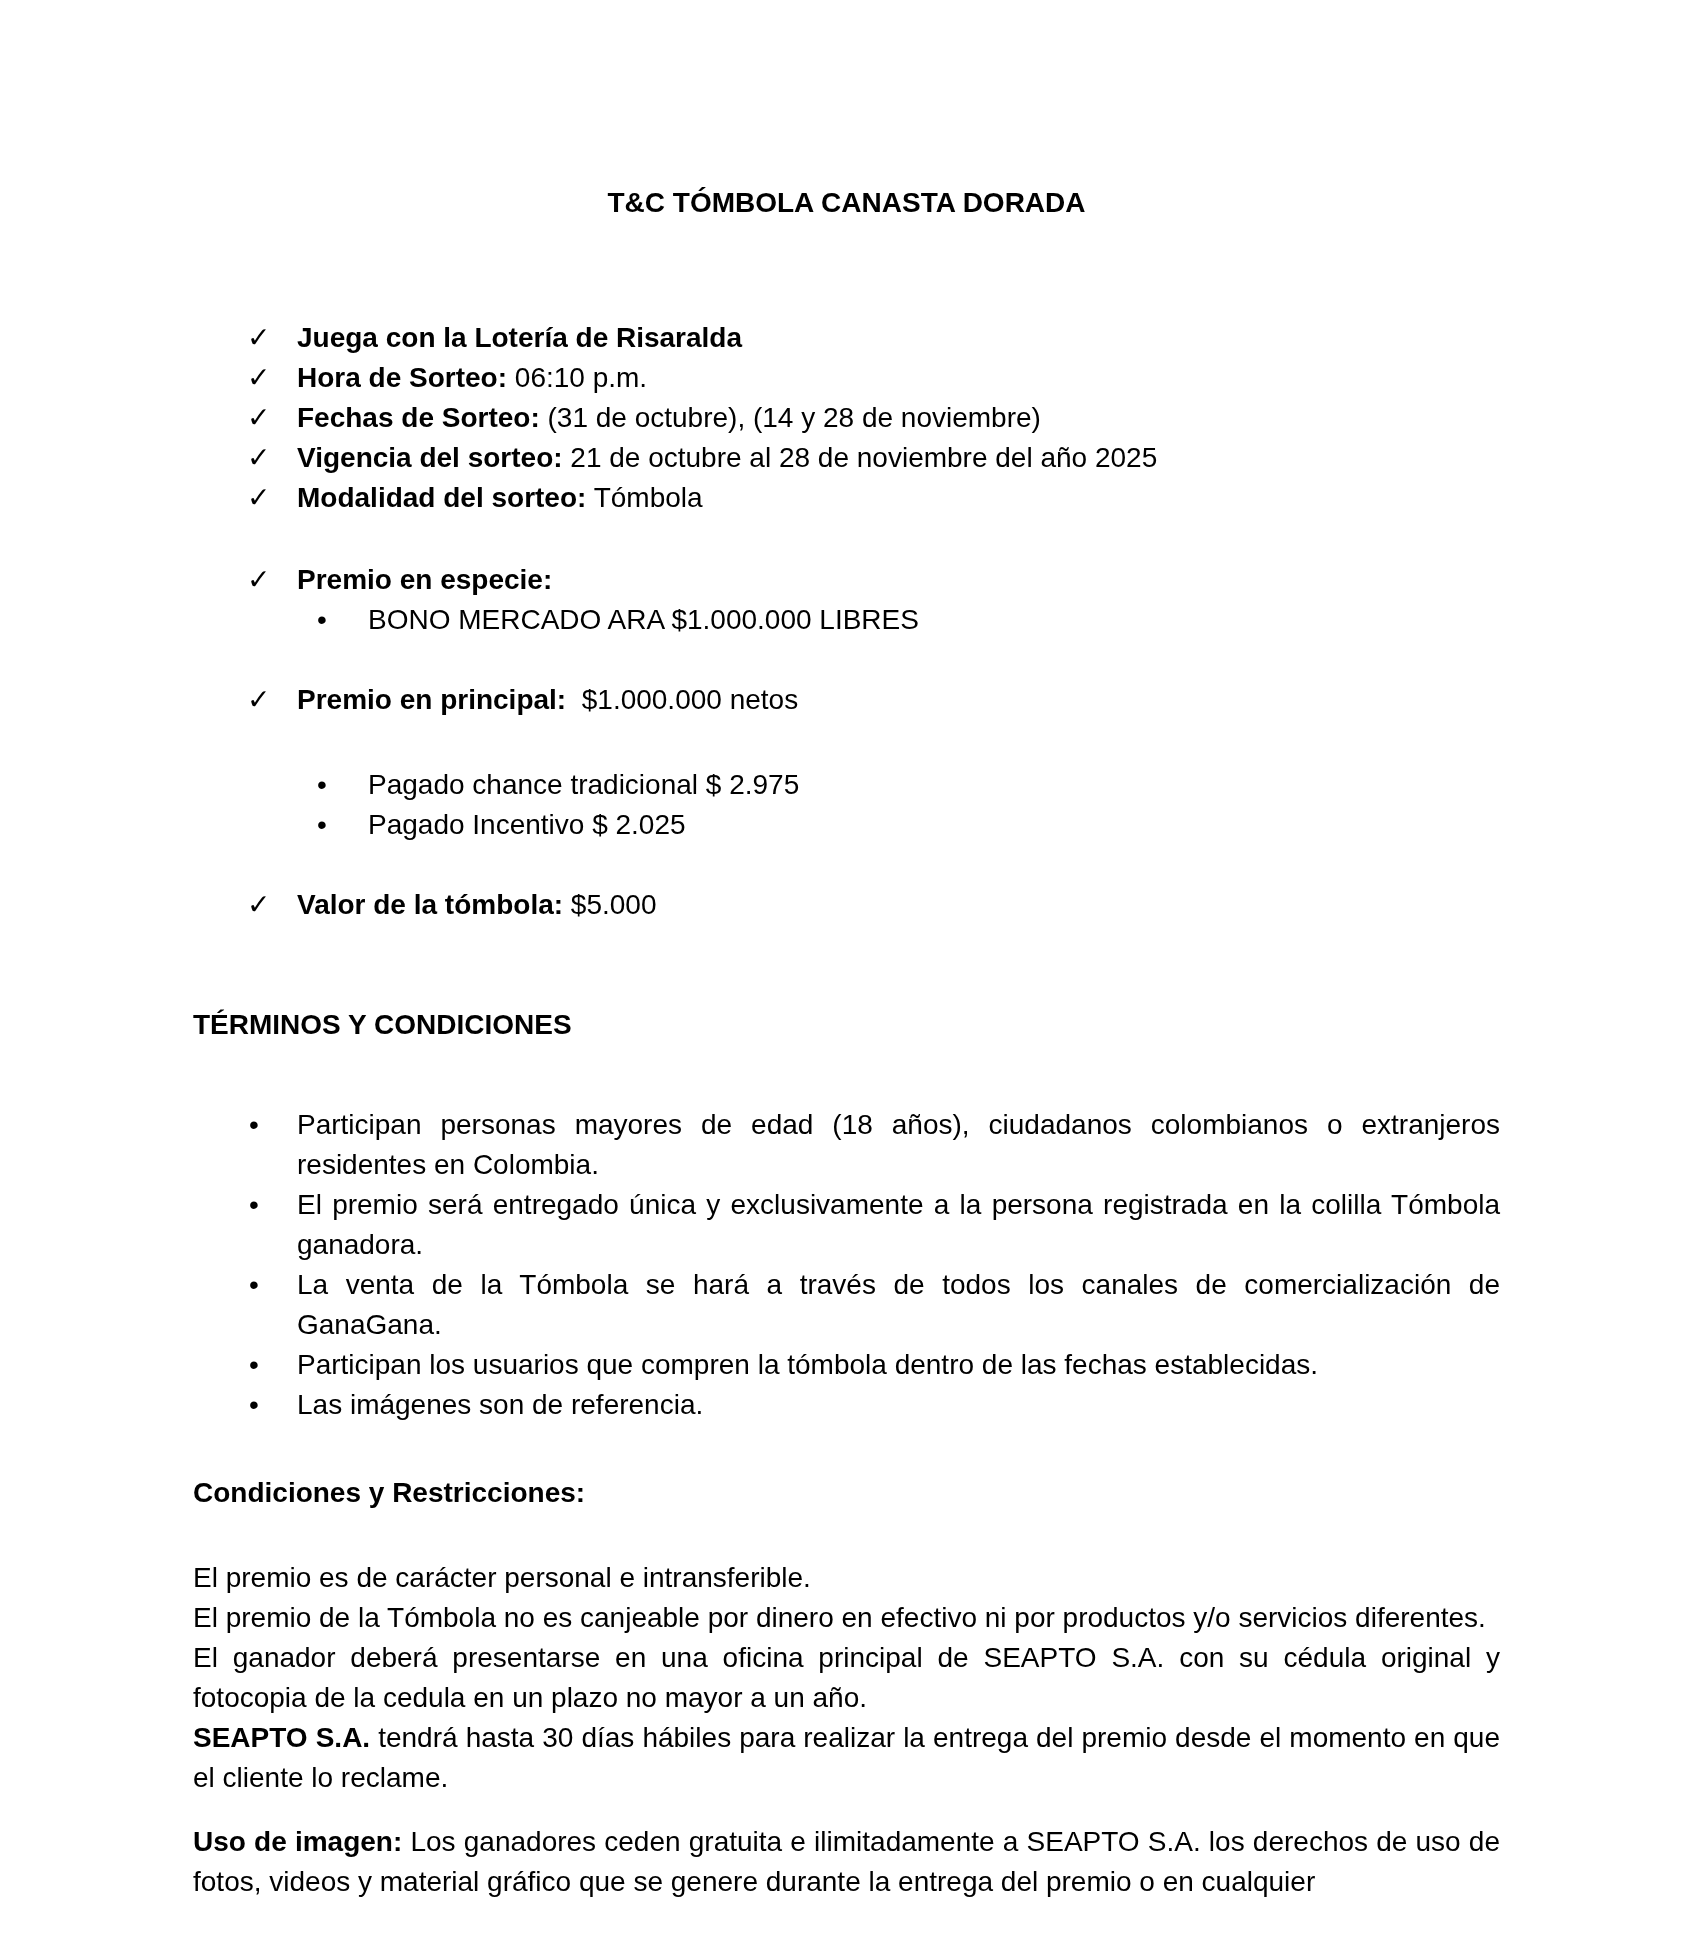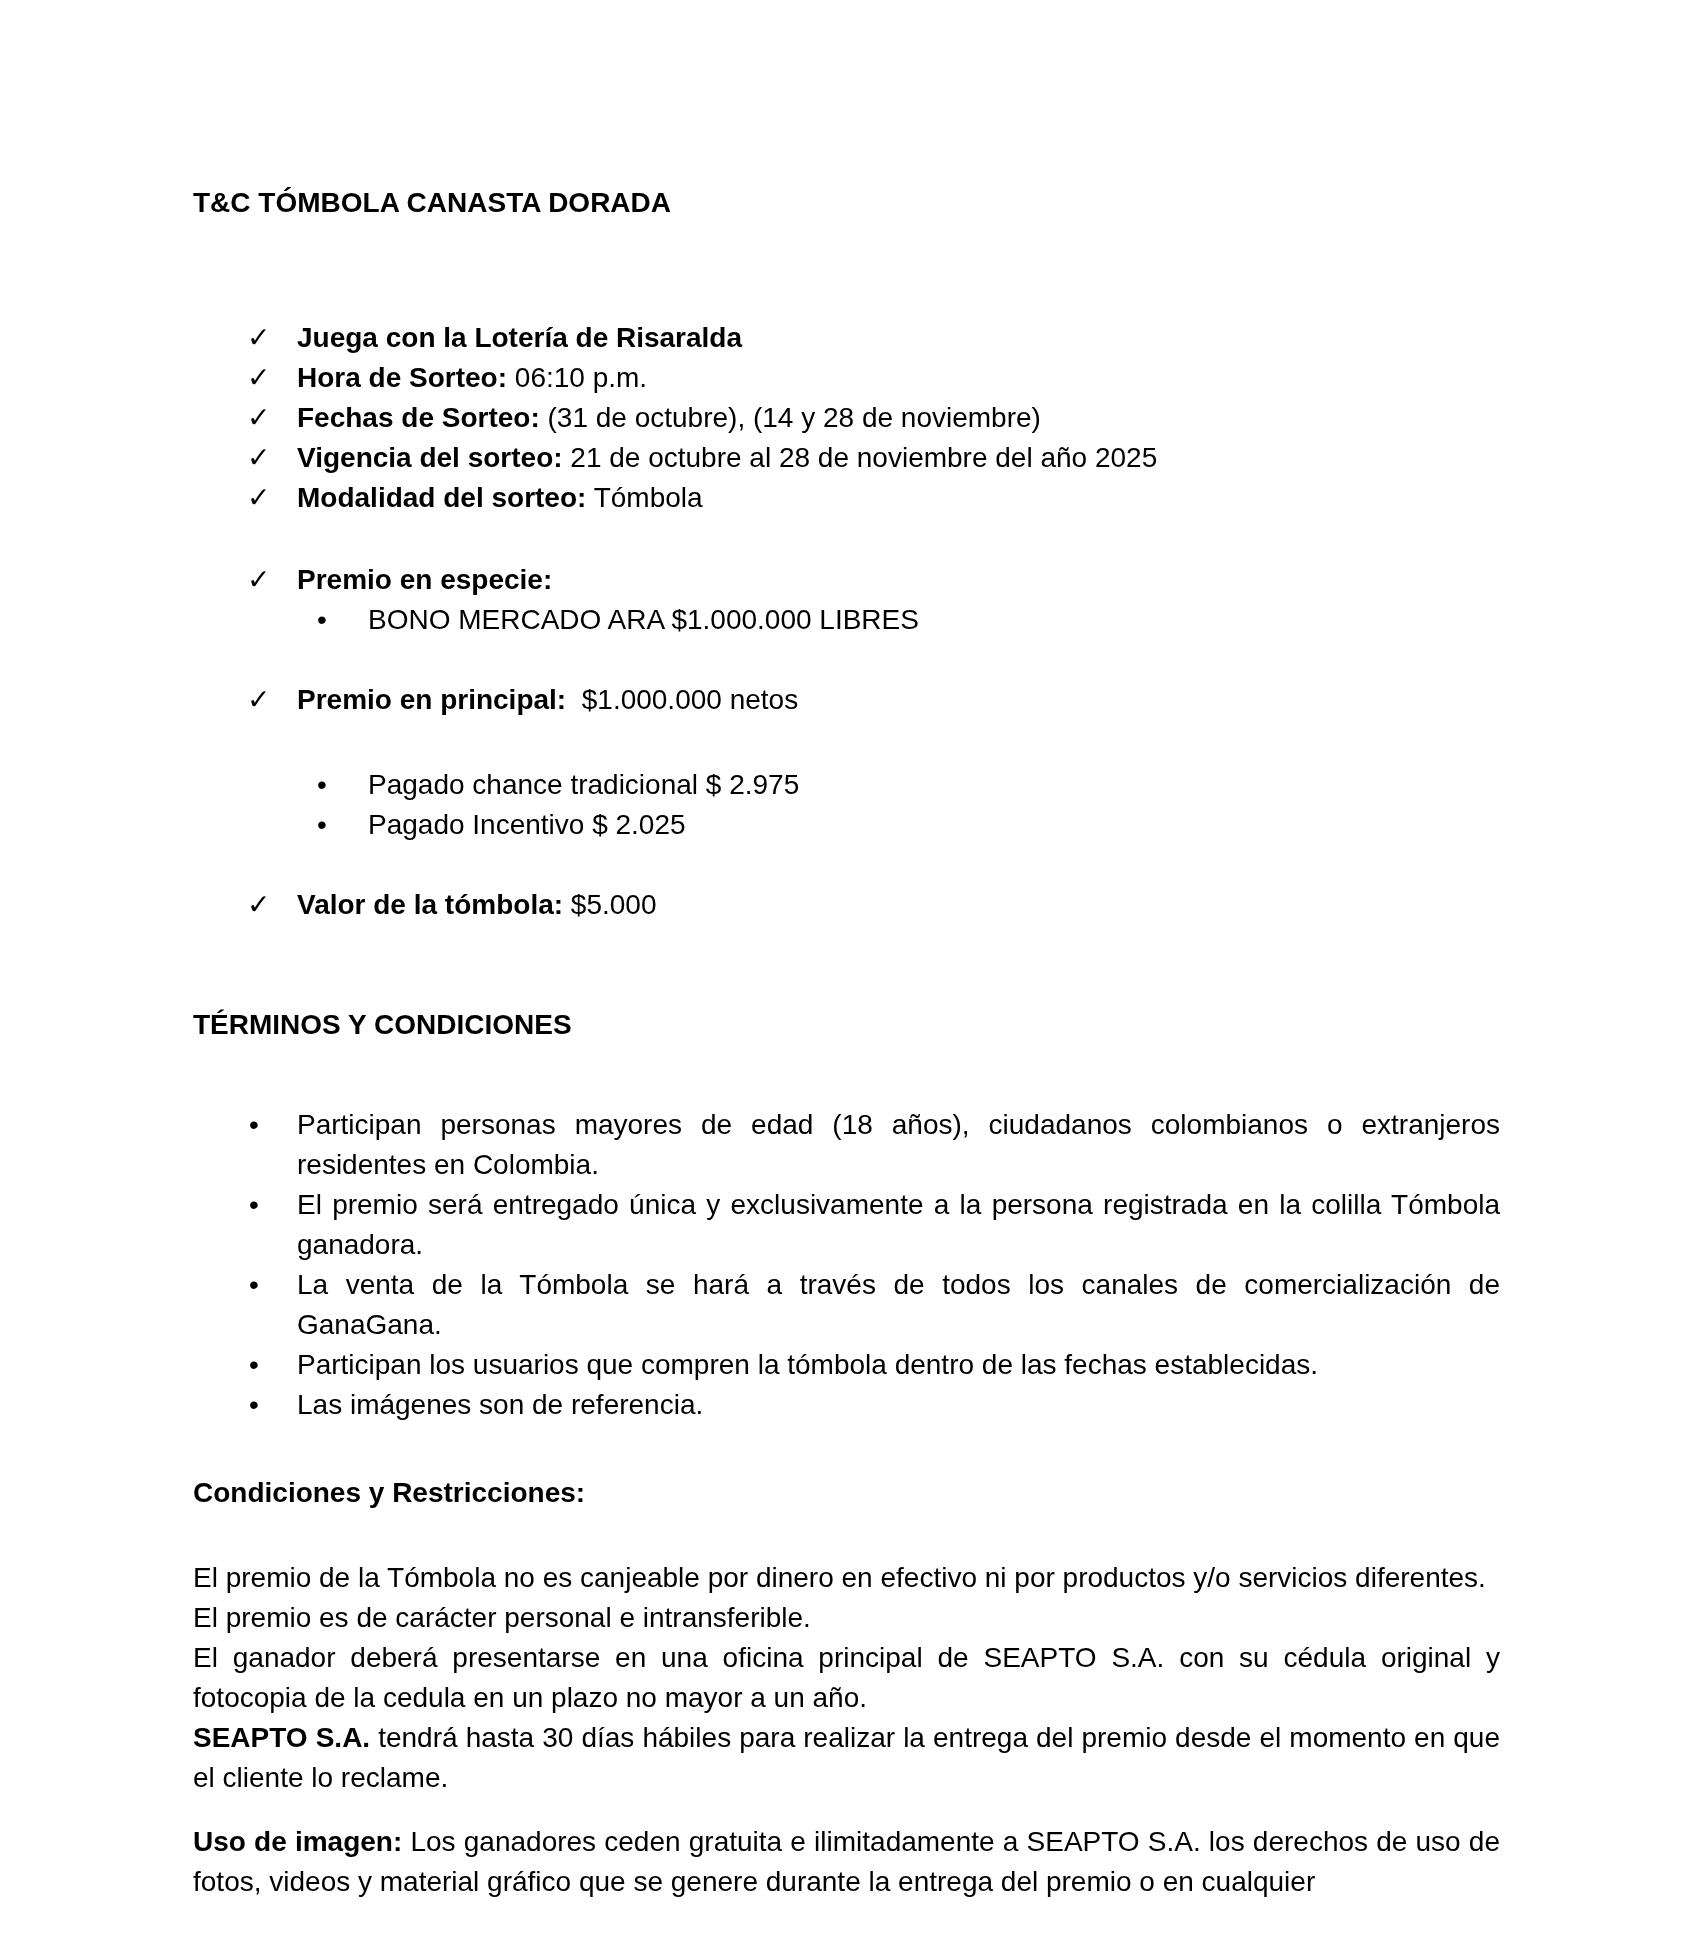--- a/index.html
+++ b/index.html
@@ -8,20 +8,21 @@
     width: 1700px;
     height: 1954px;
     overflow: hidden;
     font-family: "Liberation Sans", "DejaVu Sans", sans-serif;
     color: #000000;
     font-size: 28px;
   }
   .page { padding: 183px 200px 0 193px; }
 
   .doc-title {
+    text-align: center;
     font-weight: bold;
     font-size: 28px;
     line-height: 40px;
   }
 
   
   .checklist { margin-top: 95px; }
   .check-item {
     position: relative;
     padding-left: 104px;
@@ -166,24 +167,24 @@
     <div class="term-item">
       <span class="term-marker">•</span>
       <span>Las imágenes son de referencia.</span>
     </div>
   </div>
 
   <div class="sub-heading">Condiciones y Restricciones:</div>
 
   <div class="para-group">
     <p class="para">
-      <span>El premio de la Tómbola no es canjeable por dinero en efectivo ni por productos y/o servicios diferentes.</span>
+      <span>El premio es de carácter personal e intransferible.</span>
     </p>
     <p class="para">
-      <span>El premio es de carácter personal e intransferible.</span>
+      <span>El premio de la Tómbola no es canjeable por dinero en efectivo ni por productos y/o servicios diferentes.</span>
     </p>
     <p class="para">
       <span>El ganador deberá presentarse en una oficina principal de SEAPTO S.A. con su cédula original y fotocopia de la cedula en un plazo no mayor a un año.</span>
     </p>
     <p class="para">
       <span class="b">SEAPTO S.A.</span><span> tendrá hasta 30 días hábiles para realizar la entrega del premio desde el momento en que el cliente lo reclame.</span>
     </p>
   </div>
 
   <p class="para mt-uso">

